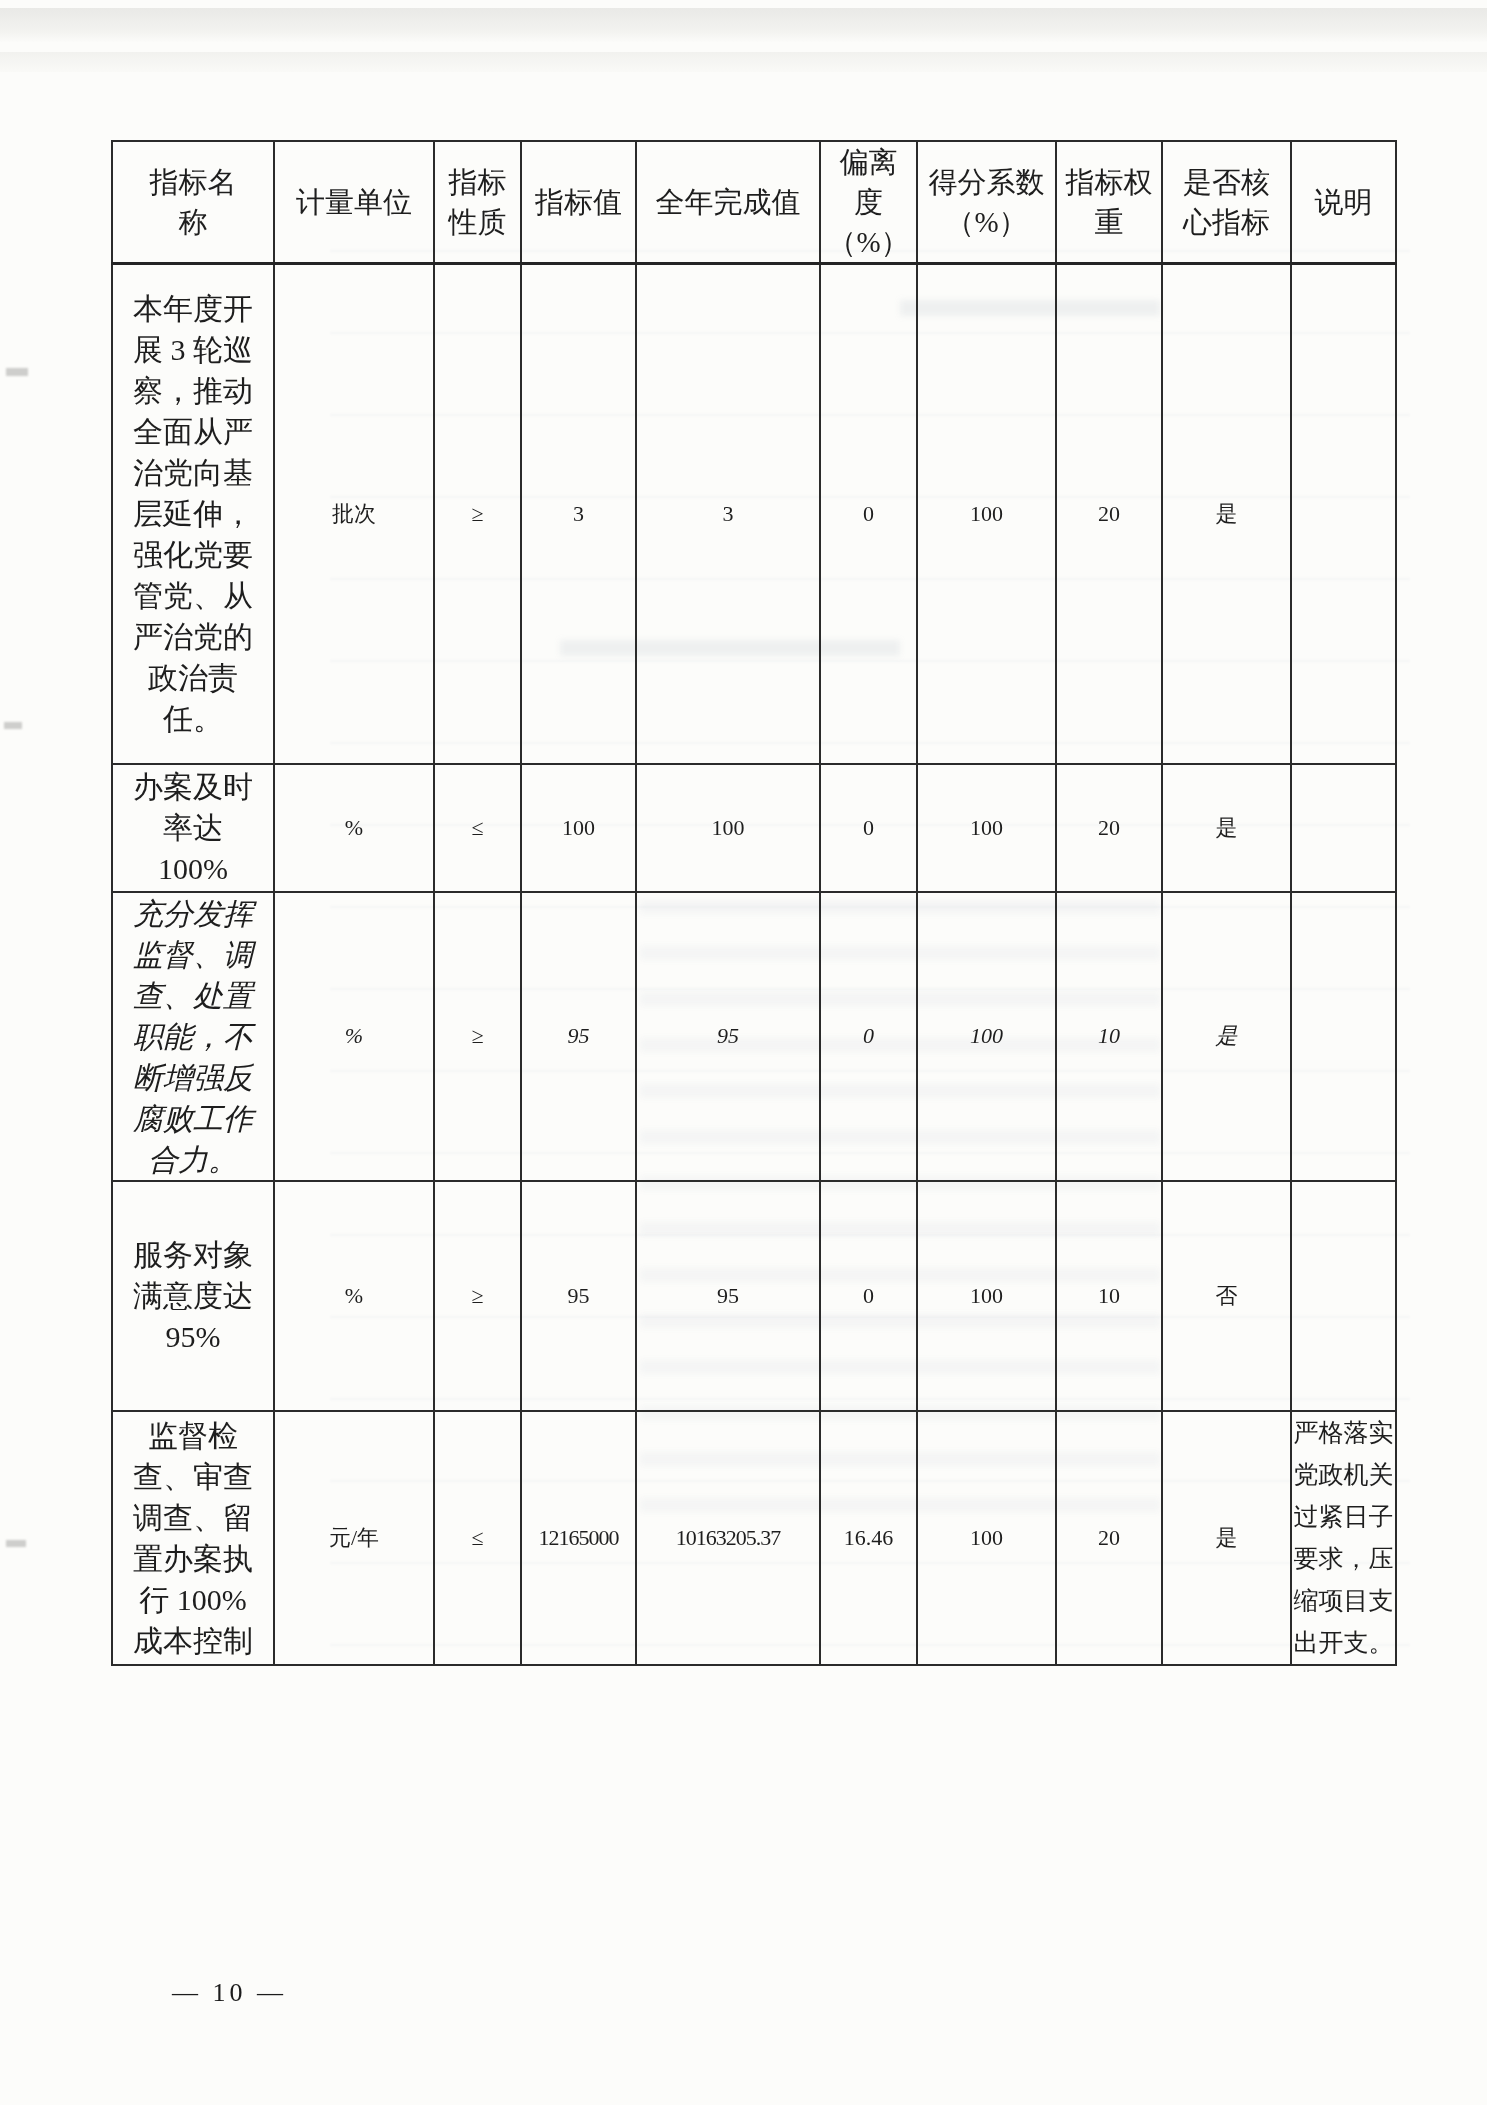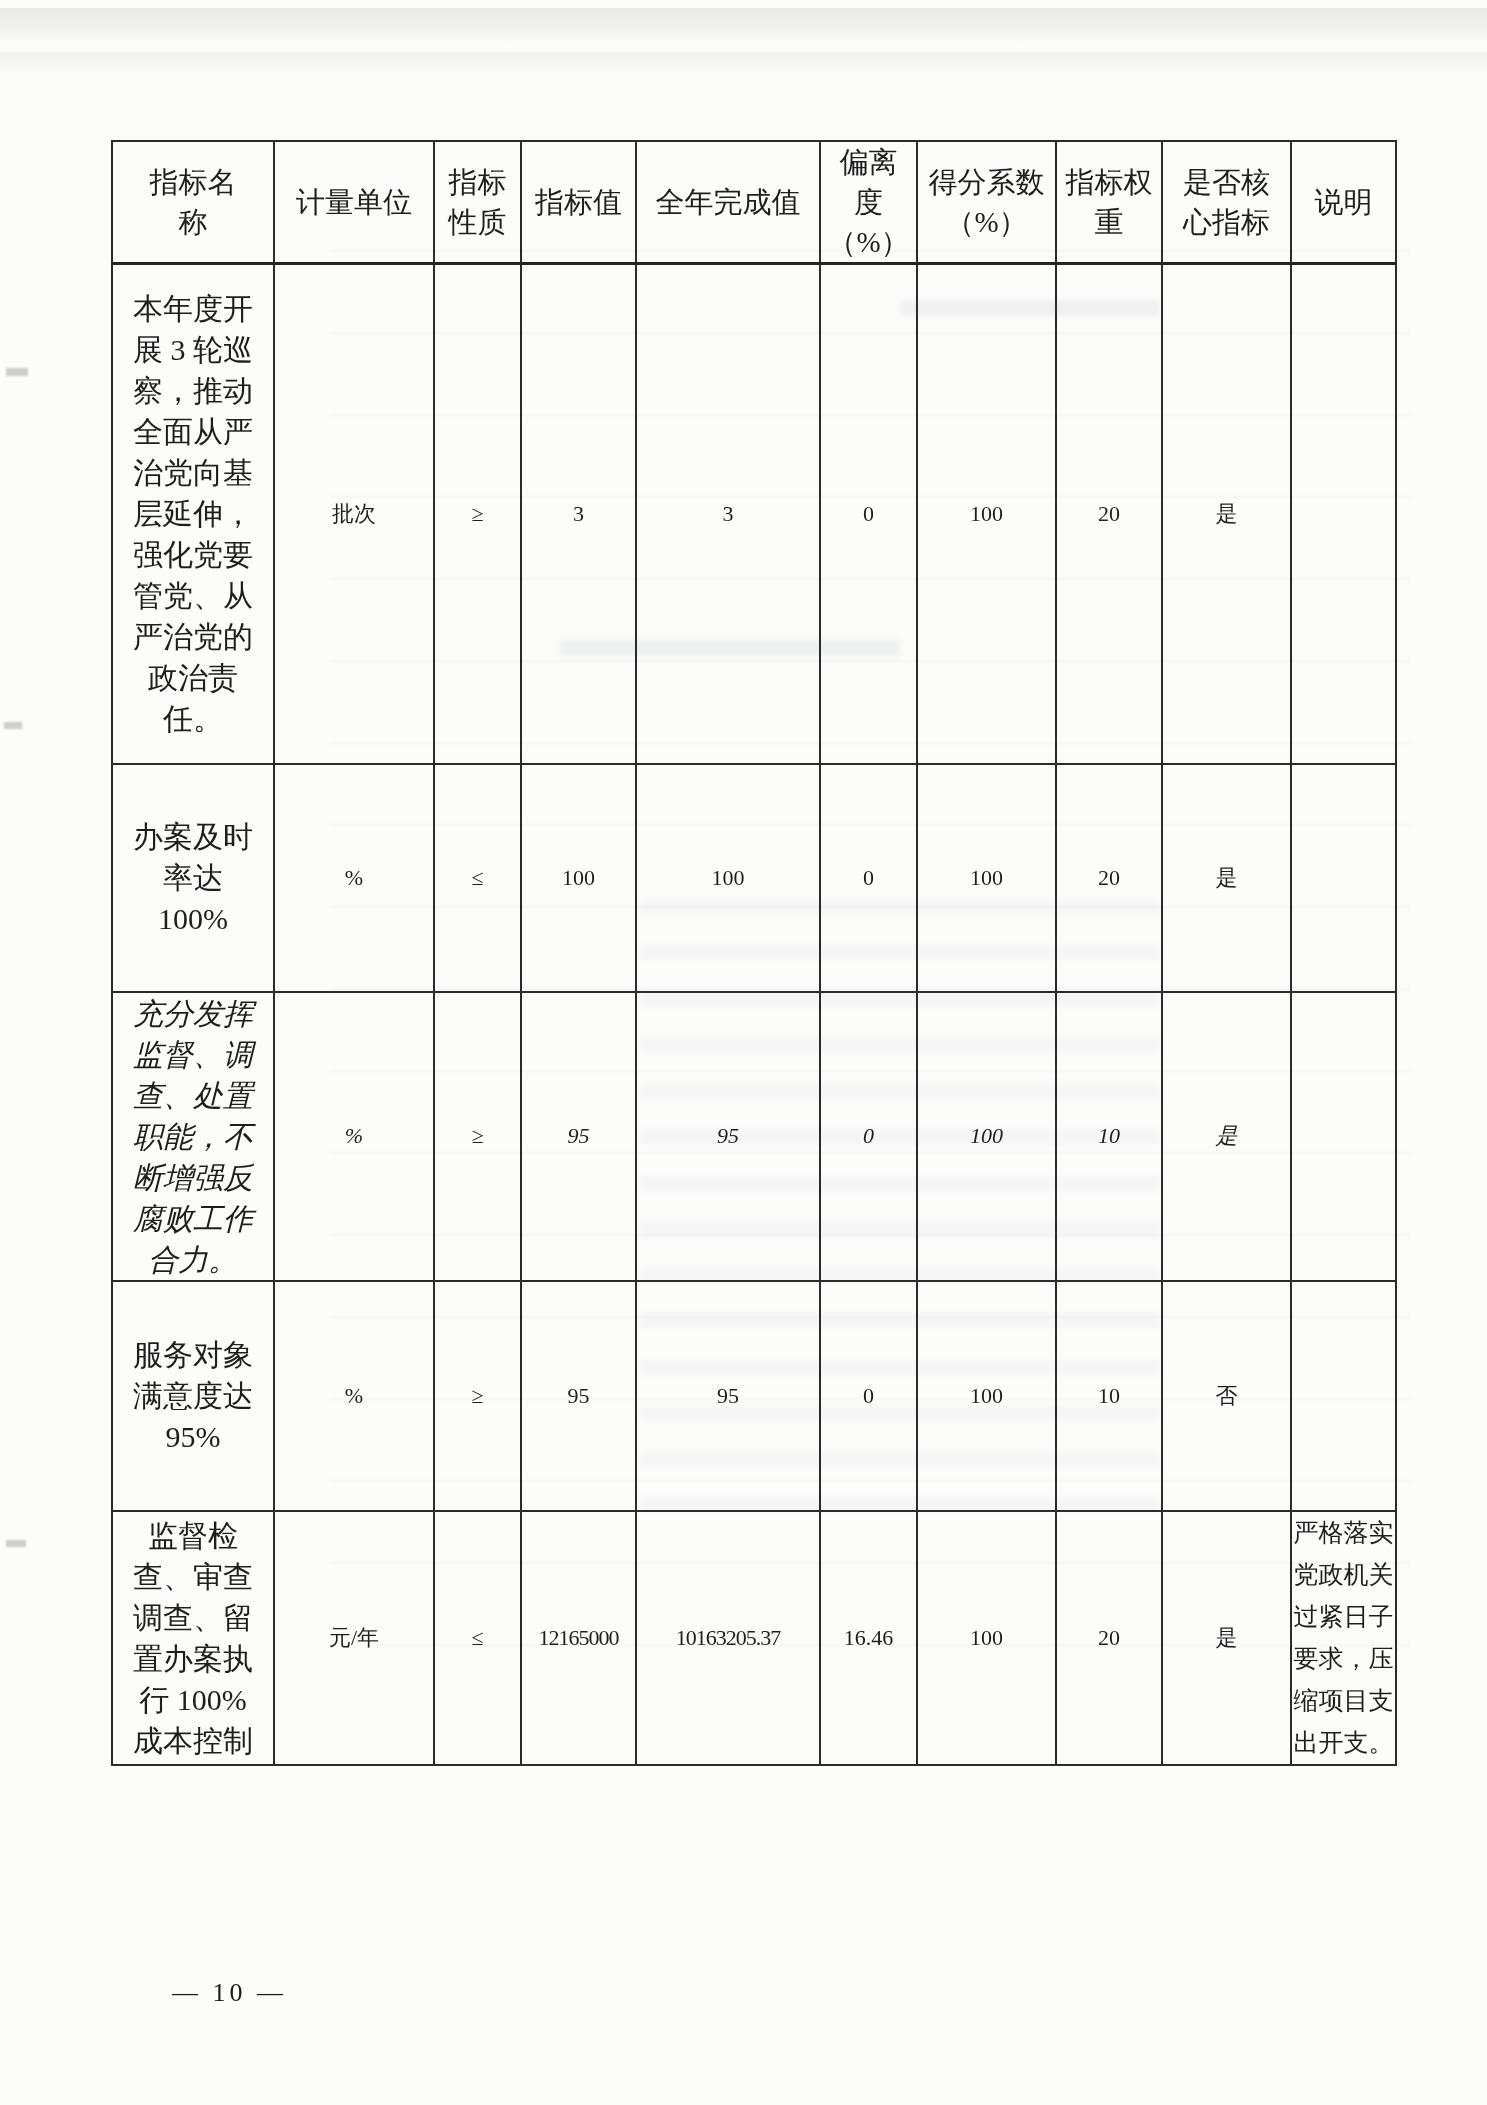--- a/index.html
+++ b/index.html
@@ -48,21 +48,21 @@
     font-size:30px; line-height:41px; white-space:pre-line;
   }
   .cell-val { font-size:22px; white-space:nowrap; }
   .tight { letter-spacing:-1px; }
   .cell-note {
     text-align:left; padding:4px 4px 4px 10px;
     font-size:25px; line-height:42px; white-space:pre-line;
   }
   tr.r1 { height:500px; }
   tr.r2 { height:250px; }
-  tr.r3 { height:228px; }
+  tr.r3 { height:128px; }
   tr.r4 { height:248px;font-style:italic; }
   tr.r5 { height:230px; }
   tr.r6 { height:192px; }
 
   
   .page-number {
     position:absolute; left:172px; top:1978px;
     font-size:26px; letter-spacing:4px; color:#1c1c1c;
   }
 </style>

